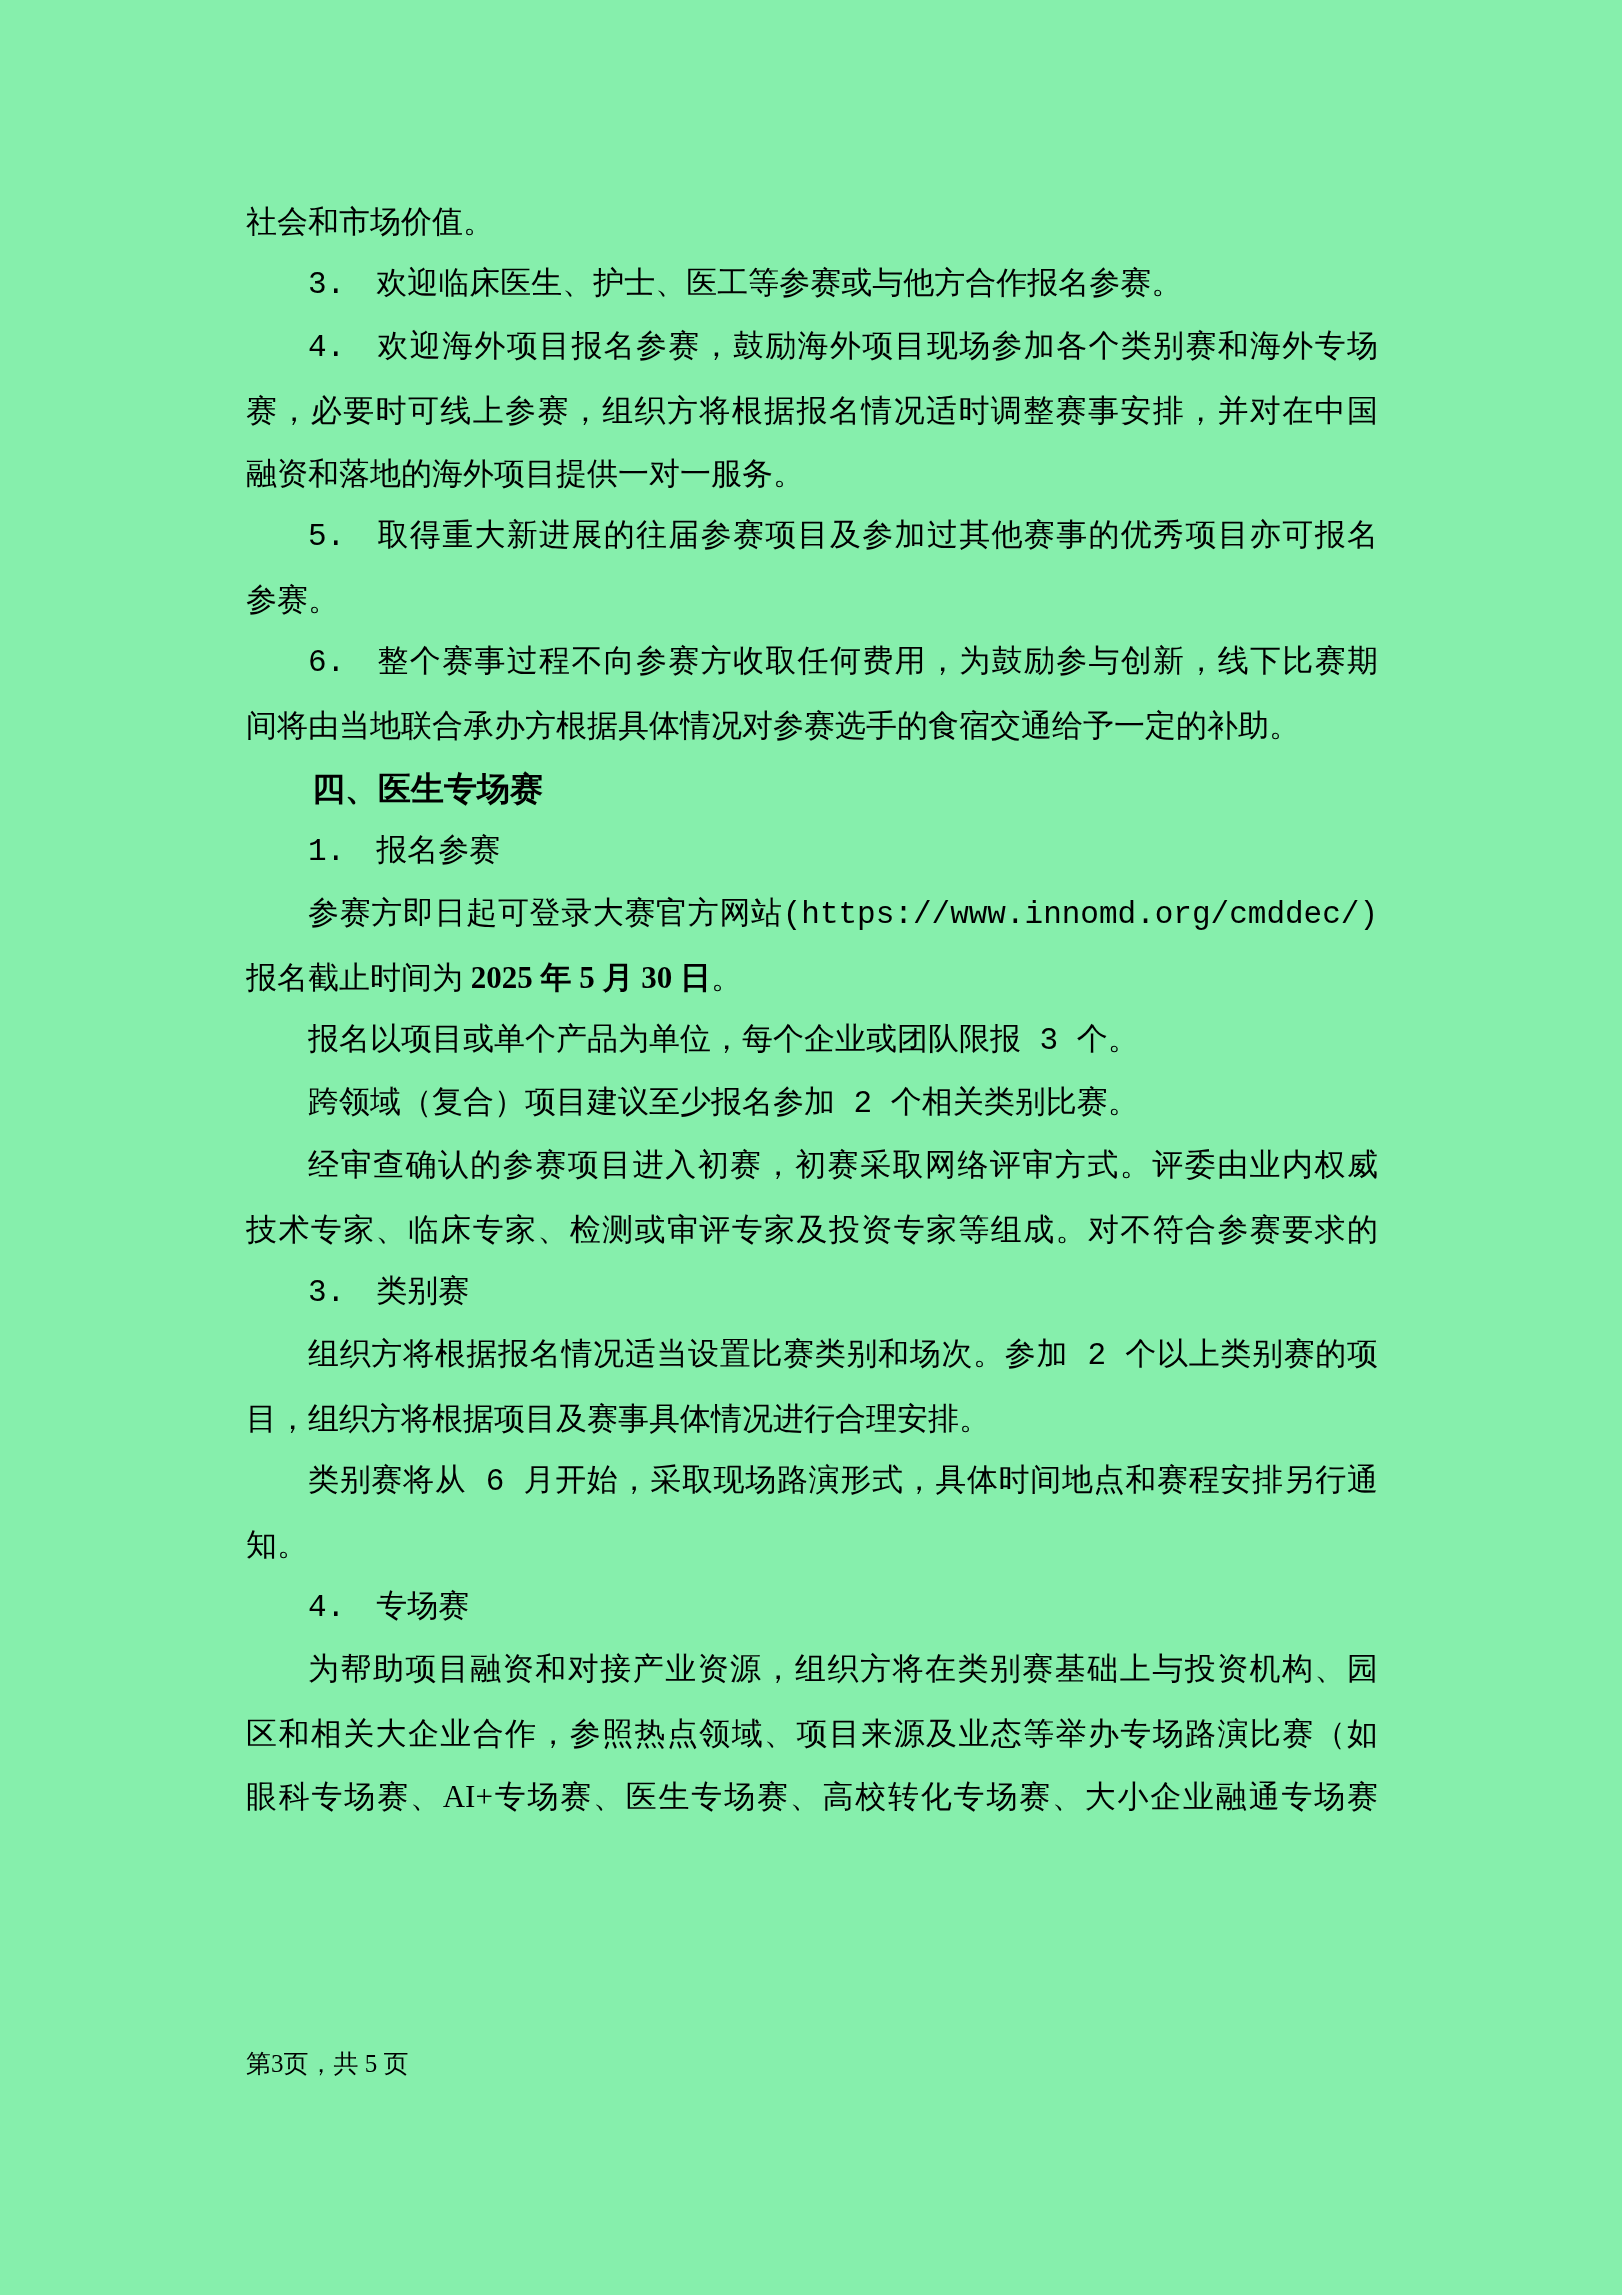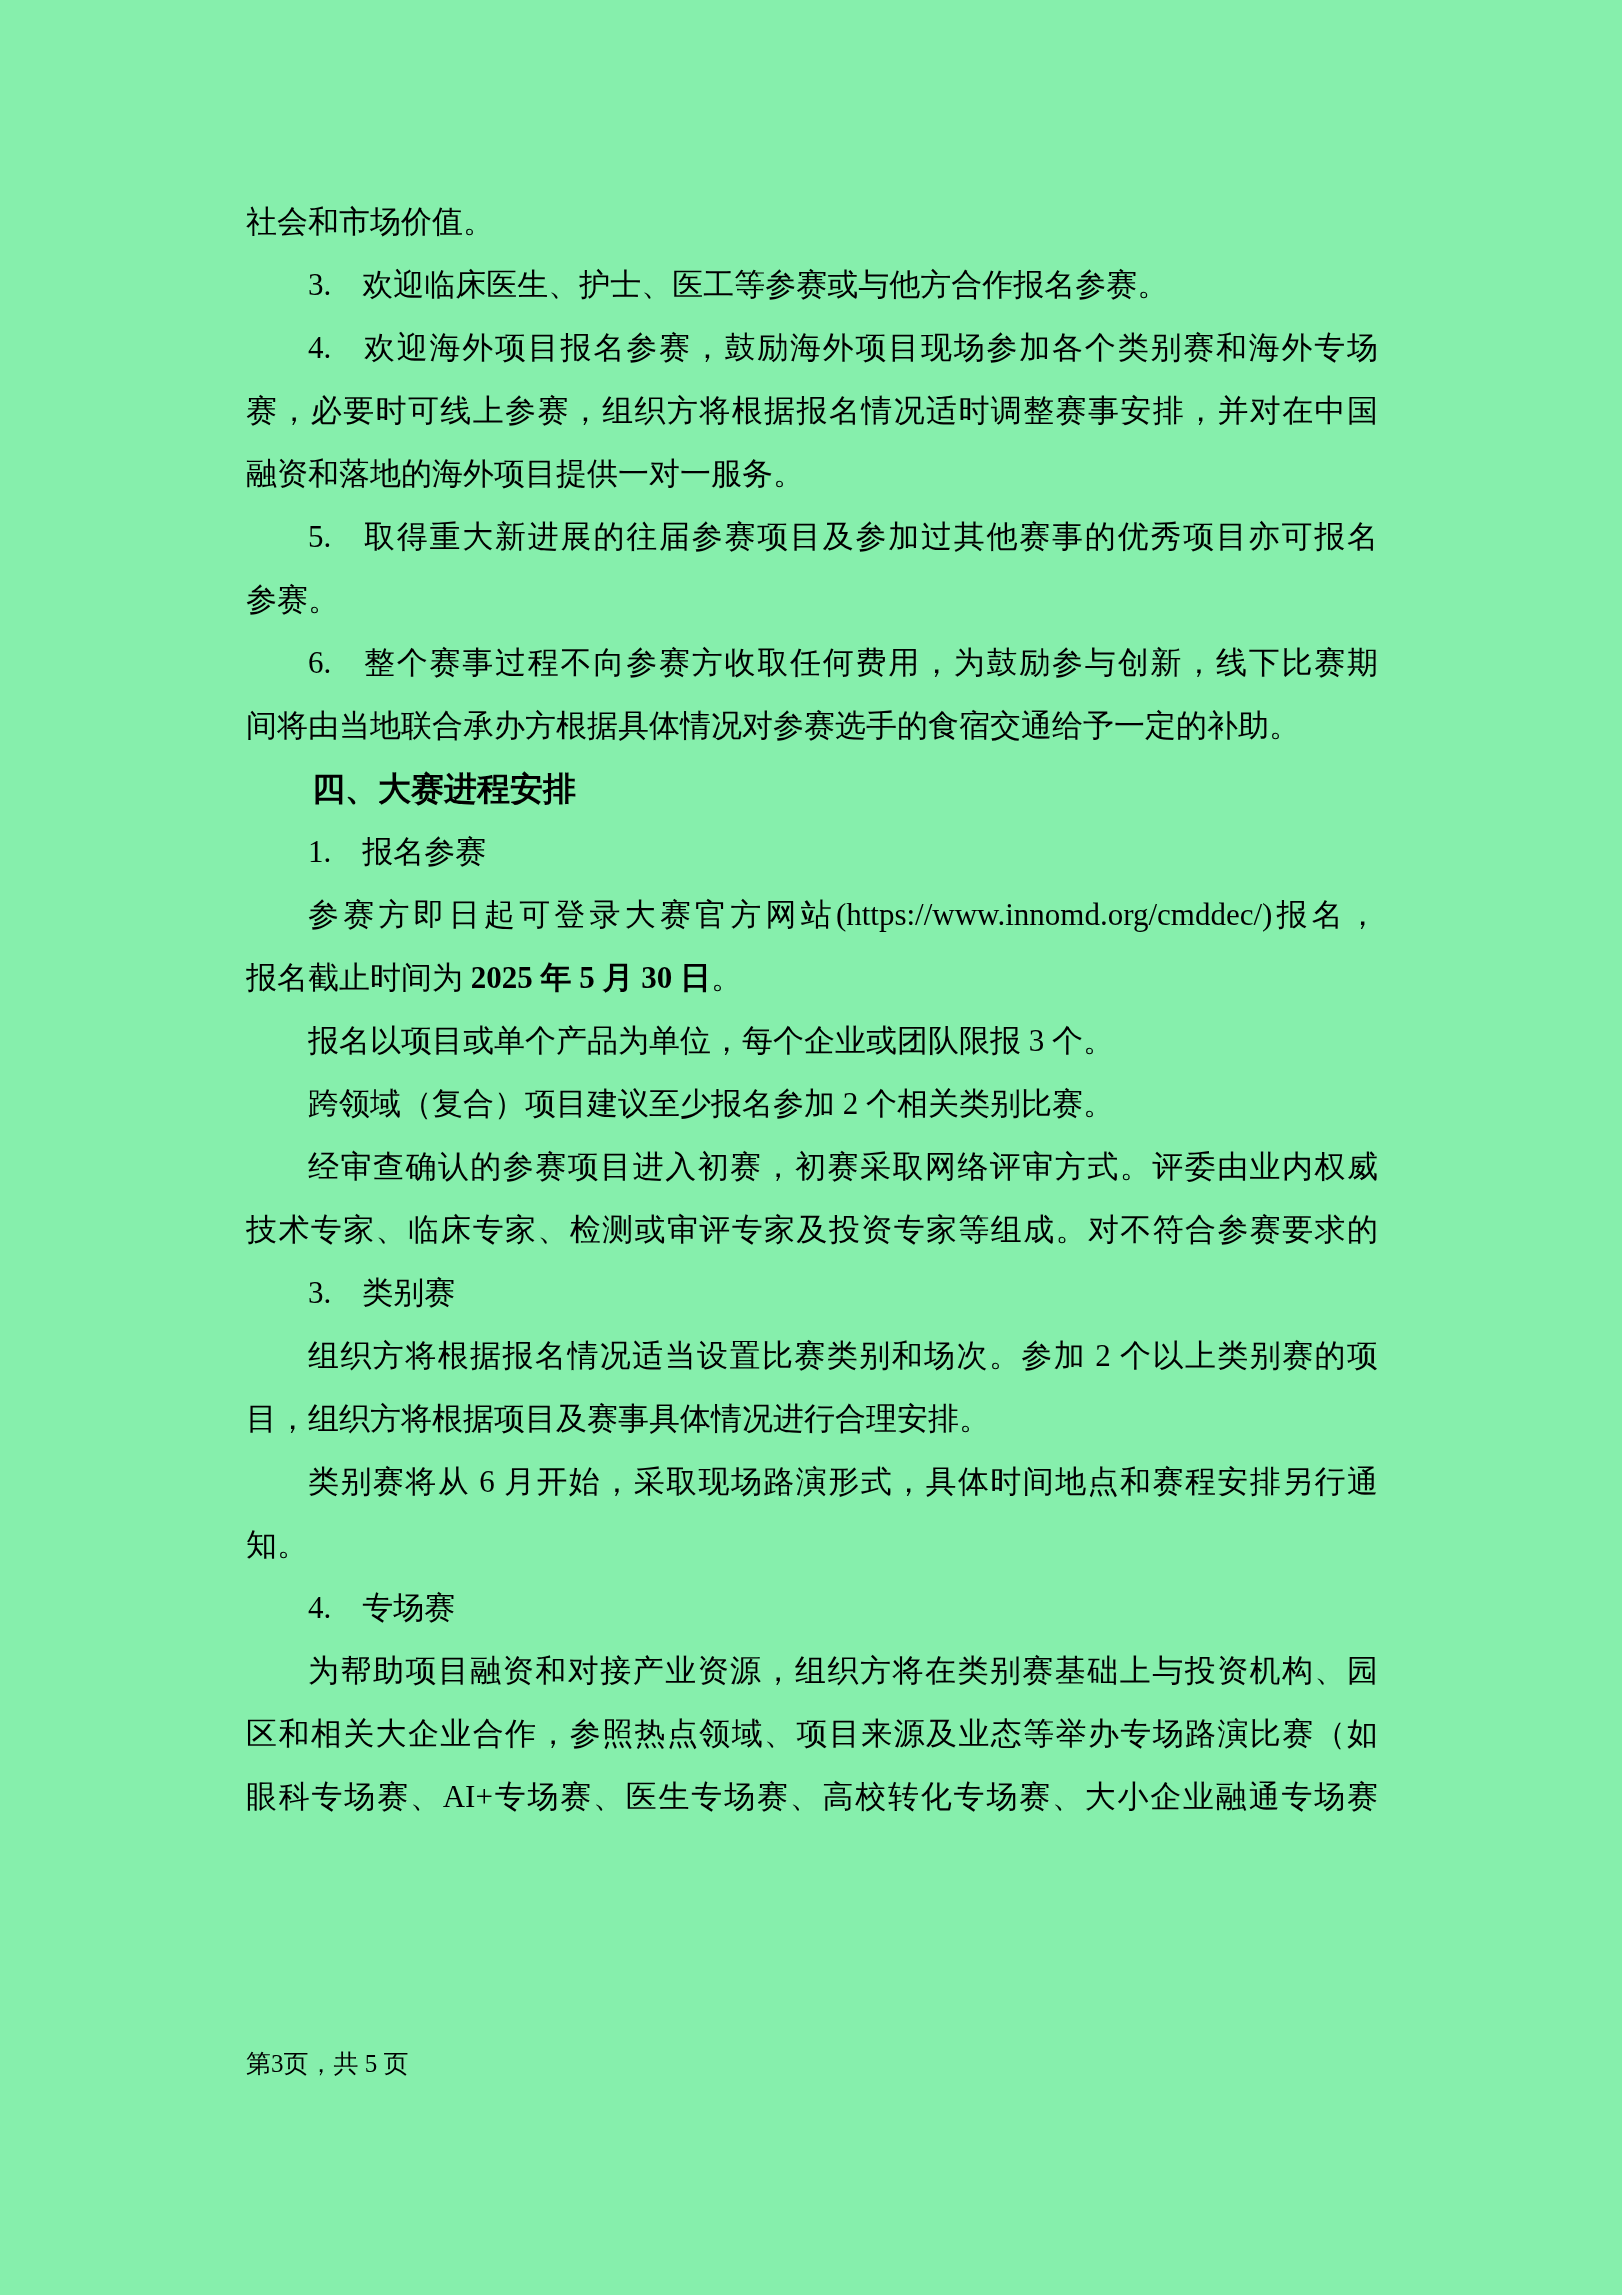--- a/index.html
+++ b/index.html
@@ -25,21 +25,21 @@
   .line {
     font-size: 31px;
     line-height: 63px;
     height: 63px;
     text-align: justify;
     overflow: hidden;
     white-space: pre-wrap;
   }
   .line.full { text-align-last: justify; }
   .line.end  { text-align-last: left; }
-  .indent    { text-indent: 2em; }
+  .indent    { text-indent: 2em; font-family: Liberation Mono, monospace; }
   .heading {
     font-family: "Liberation Sans", "DejaVu Sans", sans-serif;
     font-weight: bold;
     font-size: 33px;
   }
   .footer {
     position: absolute;
     left: 246px;
     top: 2047px;
     width: 1132px;
@@ -56,21 +56,21 @@
   <div class="content">
     <div class="line end">社会和市场价值。</div>
     <div class="line end indent">3. 欢迎临床医生、护士、医工等参赛或与他方合作报名参赛。</div>
     <div class="line full indent">4. 欢迎海外项目报名参赛，鼓励海外项目现场参加各个类别赛和海外专场</div>
     <div class="line full">赛，必要时可线上参赛，组织方将根据报名情况适时调整赛事安排，并对在中国</div>
     <div class="line end">融资和落地的海外项目提供一对一服务。</div>
     <div class="line full indent">5. 取得重大新进展的往届参赛项目及参加过其他赛事的优秀项目亦可报名</div>
     <div class="line end">参赛。</div>
     <div class="line full indent">6. 整个赛事过程不向参赛方收取任何费用，为鼓励参与创新，线下比赛期</div>
     <div class="line end">间将由当地联合承办方根据具体情况对参赛选手的食宿交通给予一定的补助。</div>
-    <div class="line end indent heading">四、大赛进程安排</div>
+    <div class="line end indent heading">四、医生专场赛</div>
     <div class="line end indent">1. 报名参赛</div>
     <div class="line full indent">参赛方即日起可登录大赛官方网站(https://www.innomd.org/cmddec/)报名，</div>
     <div class="line end"><span>报名截止时间为 </span><b>2025 年 5 月 30 日</b><span>。</span></div>
     <div class="line end indent">报名以项目或单个产品为单位，每个企业或团队限报 3 个。</div>
     <div class="line end indent">跨领域（复合）项目建议至少报名参加 2 个相关类别比赛。</div>
     <div class="line full indent">经审查确认的参赛项目进入初赛，初赛采取网络评审方式。评委由业内权威</div>
     <div class="line full">技术专家、临床专家、检测或审评专家及投资专家等组成。对不符合参赛要求的</div>
     <div class="line end indent">3. 类别赛</div>
     <div class="line full indent">组织方将根据报名情况适当设置比赛类别和场次。参加 2 个以上类别赛的项</div>
     <div class="line end">目，组织方将根据项目及赛事具体情况进行合理安排。</div>

